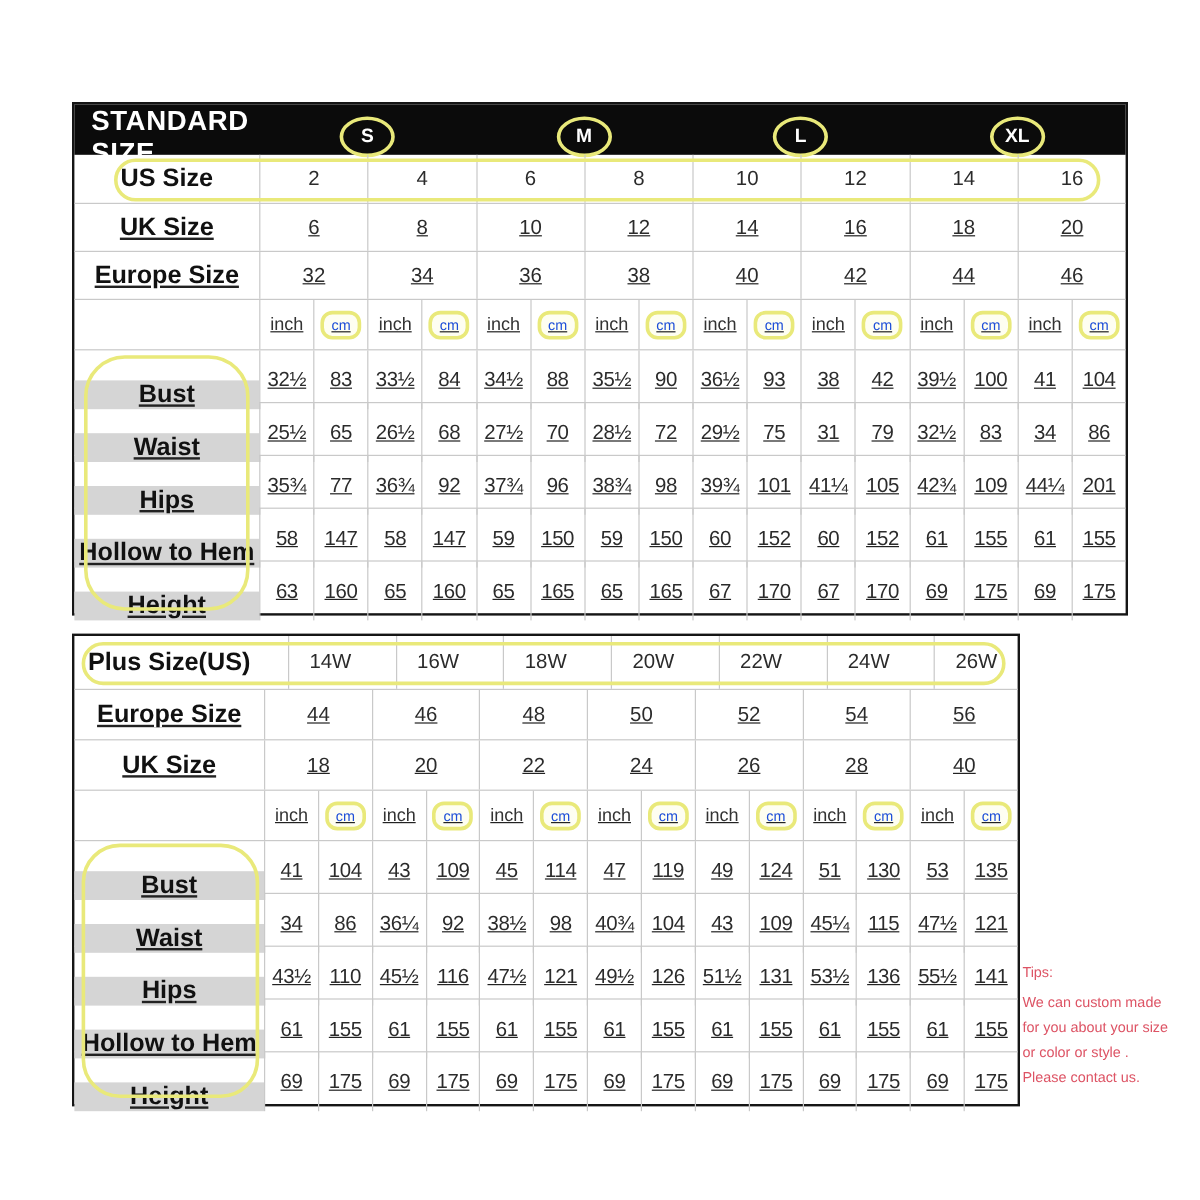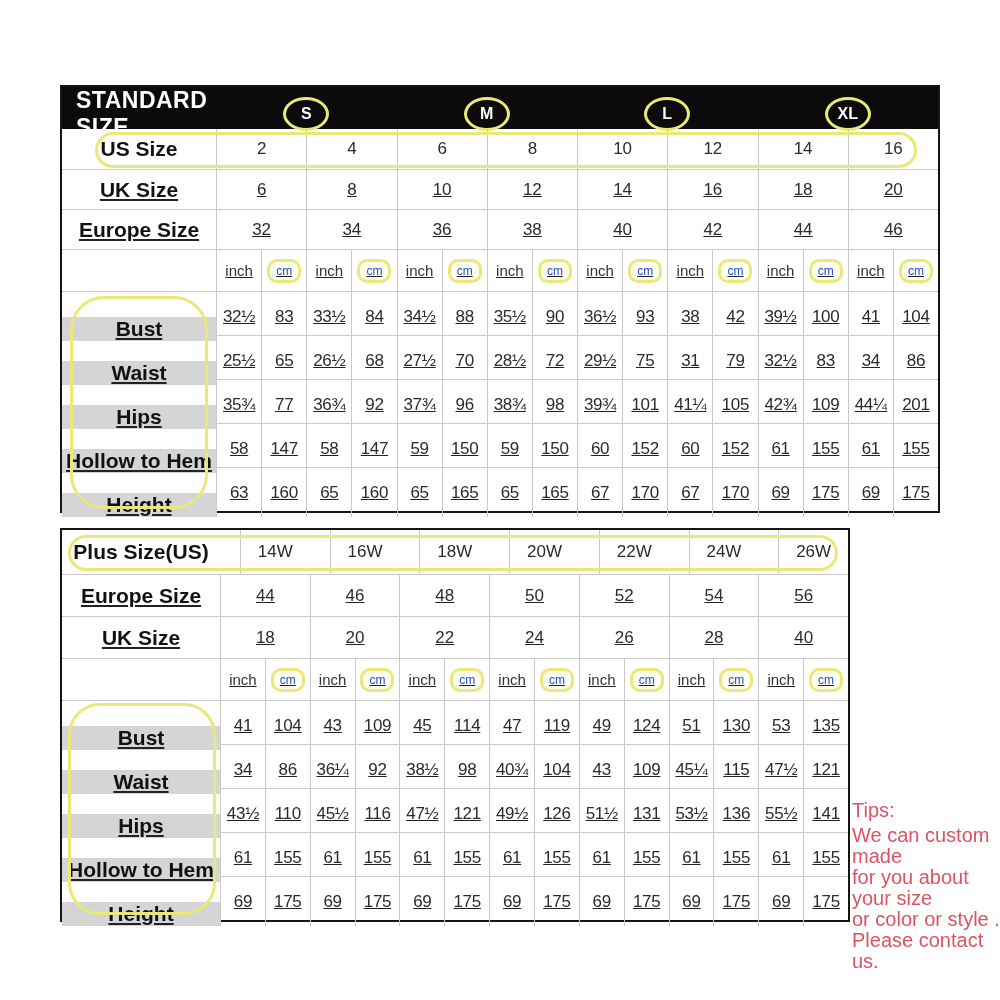--- a/index.html
+++ b/index.html
@@ -51,21 +51,21 @@
   }
 
   
   .oval{position:absolute;border:3px solid var(--highlight);pointer-events:none;background:transparent;}
   .us-oval{left:33px;top:45px;width:822px;height:36px;border-radius:18px;}
   .t1-measure-oval{left:8px;top:209px;width:138px;height:213px;border-radius:34px;}
   .plus-oval{left:6px;top:5px;width:770px;height:36px;border-radius:18px;}
   .t2-measure-oval{left:6px;top:173px;width:148px;height:212px;border-radius:32px;}
 
   
-  .tips{position:absolute;left:852px;top:800px;width:148px;color:var(--tips-color);font-size:20px;line-height:21px;}
+  .tips{position:absolute;left:852px;top:800px;width:148px;color:var(--tips-color);font-size:12px;line-height:21px;}
   .tips-title{margin-bottom:4px;}
 </style>
 </head>
 <body>
 
 <div class="tbl tbl1">
   <div class="hdr">
     <div class="hdr-label">STANDARD SIZE</div>
 
   <div class="hdr-group">

